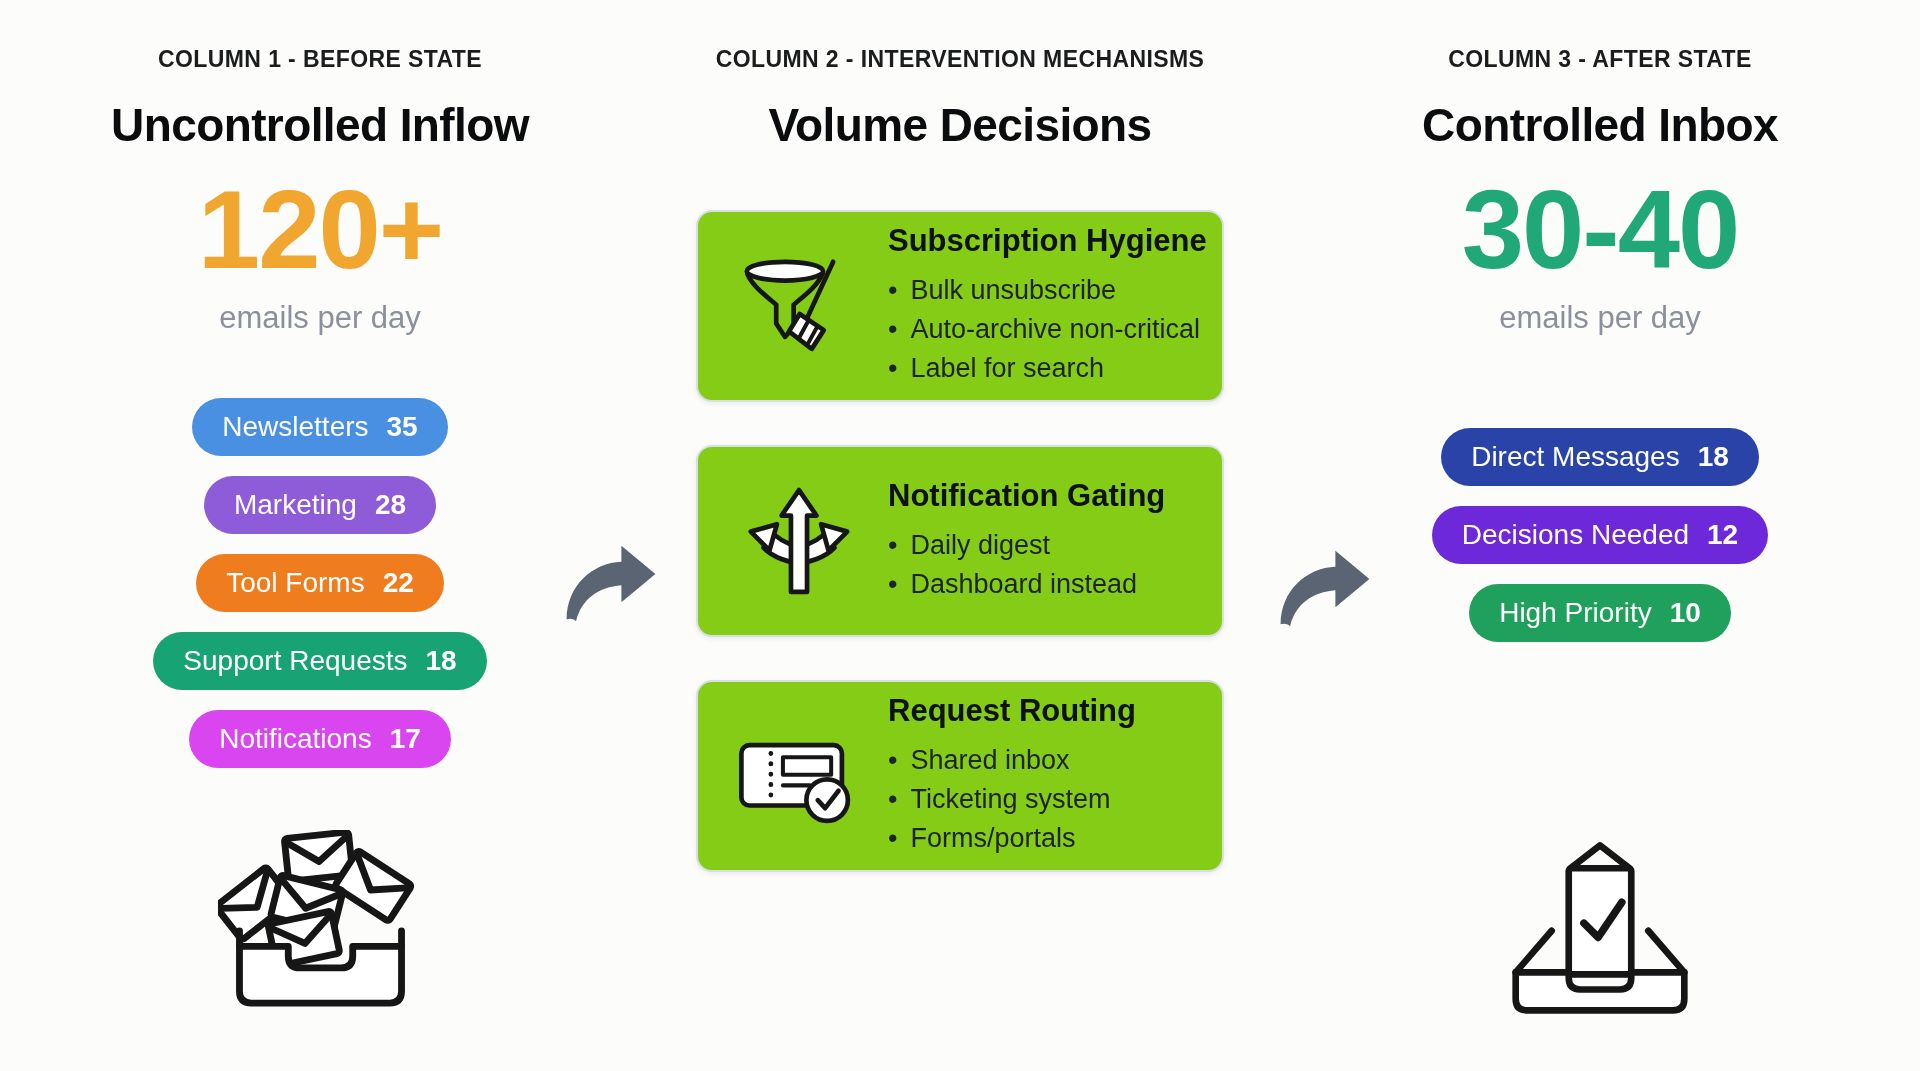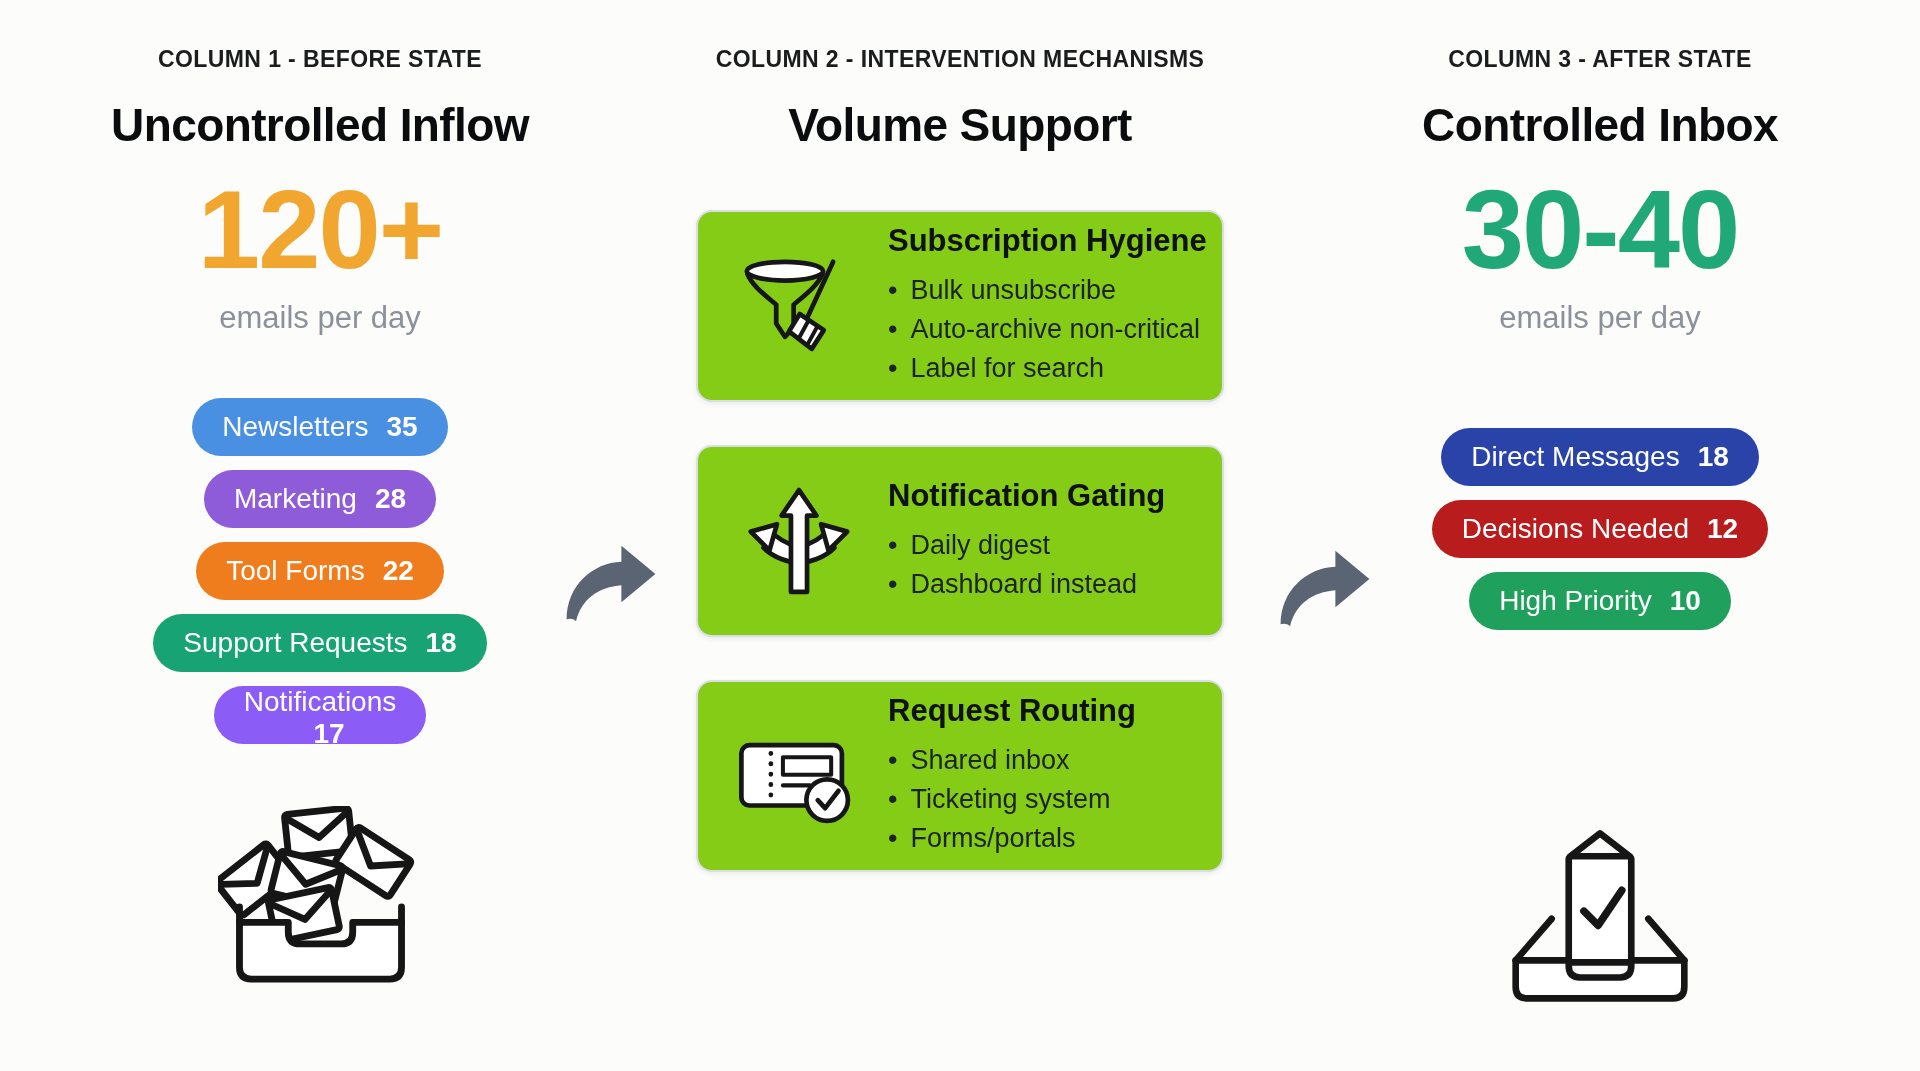--- a/index.html
+++ b/index.html
@@ -53,21 +53,21 @@
   .metric-caption {
     margin-top: 14px;
     font-size: 31px;
     color: #8b919b;
   }
 
   .pill-stack {
     display: flex;
     flex-direction: column;
     align-items: center;
-    gap: 14px;
+    gap: 20px;
   }
   .col-1 .pill-stack { margin-top: 62px; }
   .col-3 .pill-stack { margin-top: 92px; justify-content: space-between; }
   .pill {
     height: 58px;
     display: inline-flex;
     align-items: center;
     padding: 0 30px;
     border-radius: 30px;
     color: #ffffff;
@@ -150,21 +150,21 @@
         <span class="pill-count">28</span>
       </div>
       <div class="pill" style="background: rgb(239, 125, 30);">
         <span class="pill-label">Tool Forms</span>
         <span class="pill-count">22</span>
       </div>
       <div class="pill" style="background: rgb(23, 163, 116);">
         <span class="pill-label">Support Requests</span>
         <span class="pill-count">18</span>
       </div>
-      <div class="pill" style="background: #8b5cf6; flex-direction: column;">
+      <div class="pill" style="background: #d946ef;">
         <span class="pill-label">Notifications</span>
         <span class="pill-count">17</span>
       </div>
     </div>
 
     <div class="big-icon">
       <svg width="205" height="188" viewBox="0 0 210 190">
         <g class="line-art" stroke-width="7">
           <g transform="translate(70,4) rotate(-6,33,22)">
             <rect x="0" y="0" width="66" height="44" rx="3" fill="#fff"></rect>
@@ -195,21 +195,21 @@
   </section>
 
   <div class="flow-arrow flow-arrow-left" style="color: rgb(90, 100, 114);">
     <svg width="110" height="85" viewBox="0 0 110 90">
       <path d="M8 84 C8 48 36 24 66 23 L66 6 L102 36 L66 66 L66 48 C42 50 24 62 18 86 C15 83 11 83 8 84 Z" fill="currentColor"></path>
     </svg>
   </div>
 
   <section class="col col-2">
     <div class="eyebrow">COLUMN 2 - INTERVENTION MECHANISMS</div>
-    <h2 class="col-title">Volume Support</h2>
+    <h2 class="col-title">Volume Decisions</h2>
 
     <div class="card-stack">
 
       <article class="card">
         <div class="card-icon">
           <svg width="134" height="134" viewBox="0 0 200 200">
             <g class="line-art" stroke-width="7">
               <path d="M23 52 C30 70 52 86 66 98 L66 126 L79 146 L92 132 L92 98 C106 86 128 70 135 52"></path>
               <ellipse cx="79" cy="48" rx="57" ry="14" fill="#fff"></ellipse>
               <line x1="151" y1="34" x2="113" y2="116"></line>
@@ -286,21 +286,21 @@
     <div class="eyebrow">COLUMN 3 - AFTER STATE</div>
     <h2 class="col-title">Controlled Inbox</h2>
     <div class="metric-value" style="color: rgb(33, 168, 120);">30-40</div>
     <div class="metric-caption">emails per day</div>
 
     <div class="pill-stack">
       <div class="pill" style="background: rgb(42, 67, 169);">
         <span class="pill-label">Direct Messages</span>
         <span class="pill-count">18</span>
       </div>
-      <div class="pill" style="background: #b91c1c;">
+      <div class="pill" style="background: #6d28d9;">
         <span class="pill-label">Decisions Needed</span>
         <span class="pill-count">12</span>
       </div>
       <div class="pill" style="background: rgb(31, 160, 92);">
         <span class="pill-label">High Priority</span>
         <span class="pill-count">10</span>
       </div>
     </div>
 
     <div class="big-icon">

